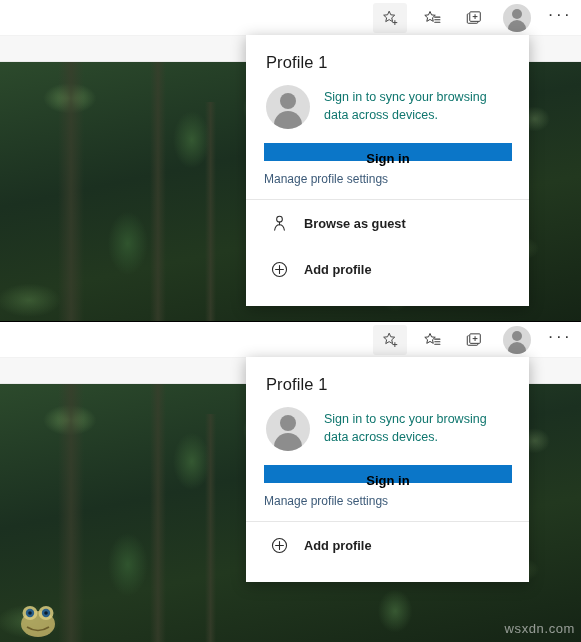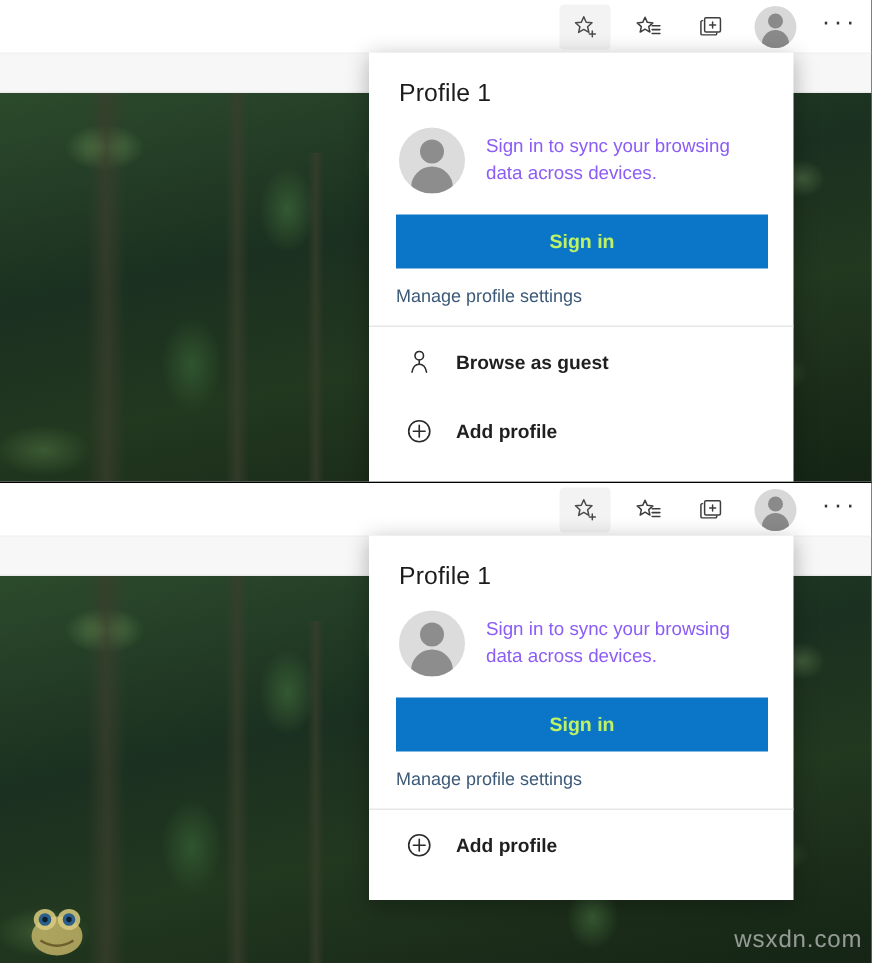--- a/index.html
+++ b/index.html
@@ -167,33 +167,33 @@
   }
   .identity-avatar .body {
     position: absolute;
     width: 28px; height: 18px;
     border-radius: 14px 14px 0 0;
     background: #8d8d8d;
     bottom: 0; left: 8px;
   }
   .identity-text {
     font-size: 12.5px;
-    color: #8b5cf6;
+    color: #0f766e;
     line-height: 1.45;
     padding-left: 14px;
     padding-top: 3px;
   }
 
   .signin-button {
     display: block;
     margin: 14px 26px 0 18px;
-    height: 36px;
+    height: 18px;
     line-height: 30px;
     text-align: center;
-    color: #bef264;
+    color: #000000;
     font-size: 13px;
     font-weight: bold;
     border: none;
     width: calc(100% - 35px);
     font-family: "Liberation Sans", sans-serif;
     cursor: pointer;
   }
 
   .manage-link {
     display: block;
@@ -226,21 +226,21 @@
     font-size: 12.8px;
     color: #1f1f1f;
     padding-left: 12px;
   }
 
   
   .wm-text {
     position: absolute;
     right: 6px;
     bottom: 6px;
-    font-size: 16px;
+    font-size: 13px;
     color: rgba(226,226,226,0.62);
     letter-spacing: 0.6px;
     font-family: "Liberation Sans", sans-serif;
   }
   .wm-logo {
     position: absolute;
     left: 8px;
     bottom: 2px;
     width: 62px;
     height: 38px;

